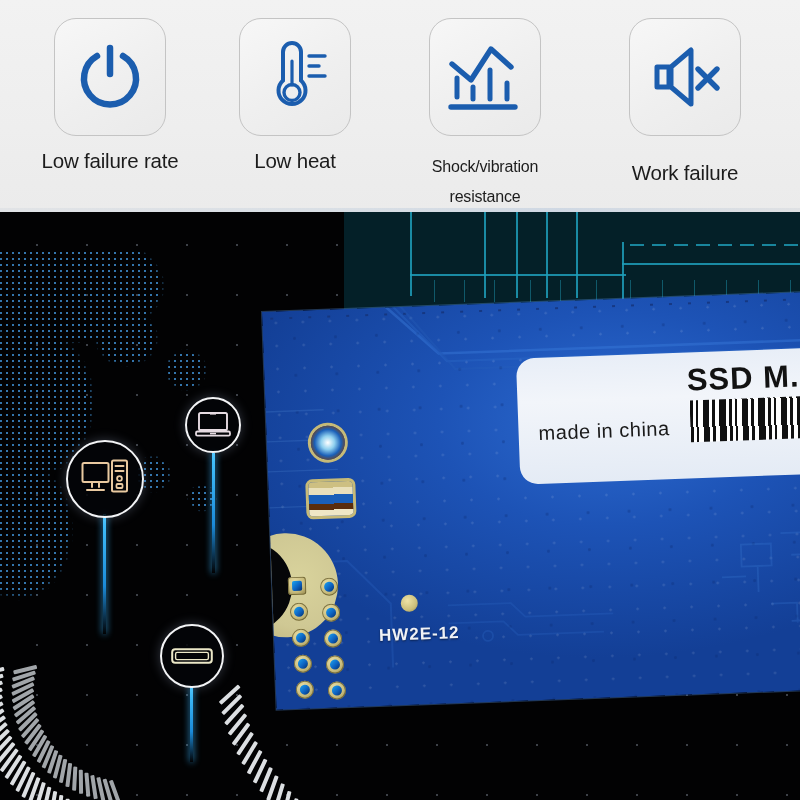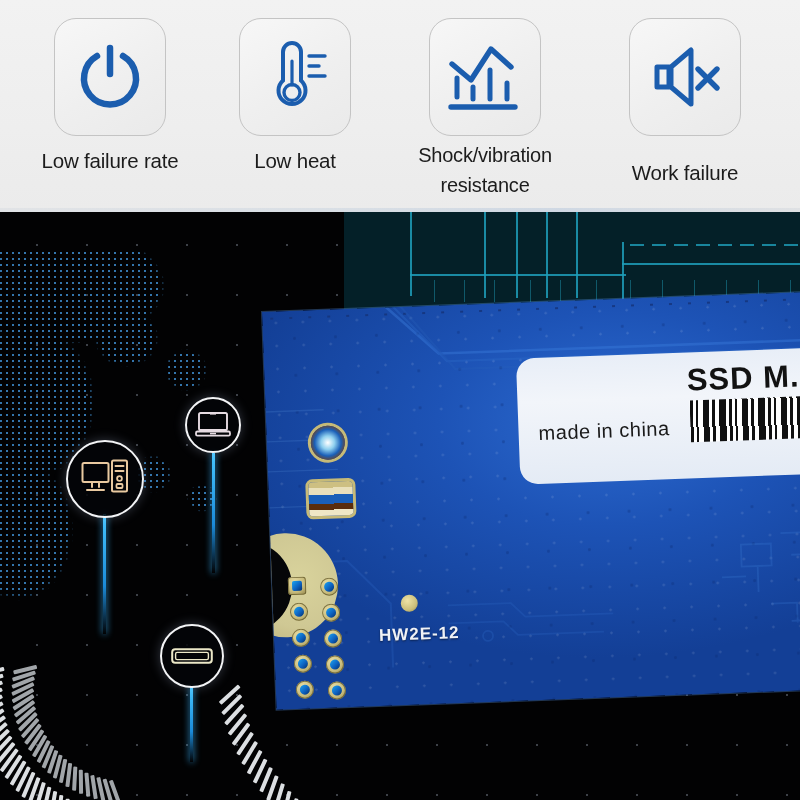--- a/index.html
+++ b/index.html
@@ -60,21 +60,21 @@
     top: 146px;
     left: 0;
     width: 100%;
     text-align: center;
     color: #1c1c1c;
     font-size: 20.5px;
     line-height: 30px;
     letter-spacing: -0.2px;
     font-family: "Liberation Sans", sans-serif;
   }
-  .feature.f3 .feature-label { top: 140px; font-size: 20px; }
+  .feature.f3 .feature-label { top: 152px; font-size: 16px; }
   .feature.f4 .feature-label { top: 158px; }
 
   
   #hero {
     position: absolute;
     left: 0; top: 212px;
     width: 800px; height: 588px;
     background: #020203;
     overflow: hidden;
   }

